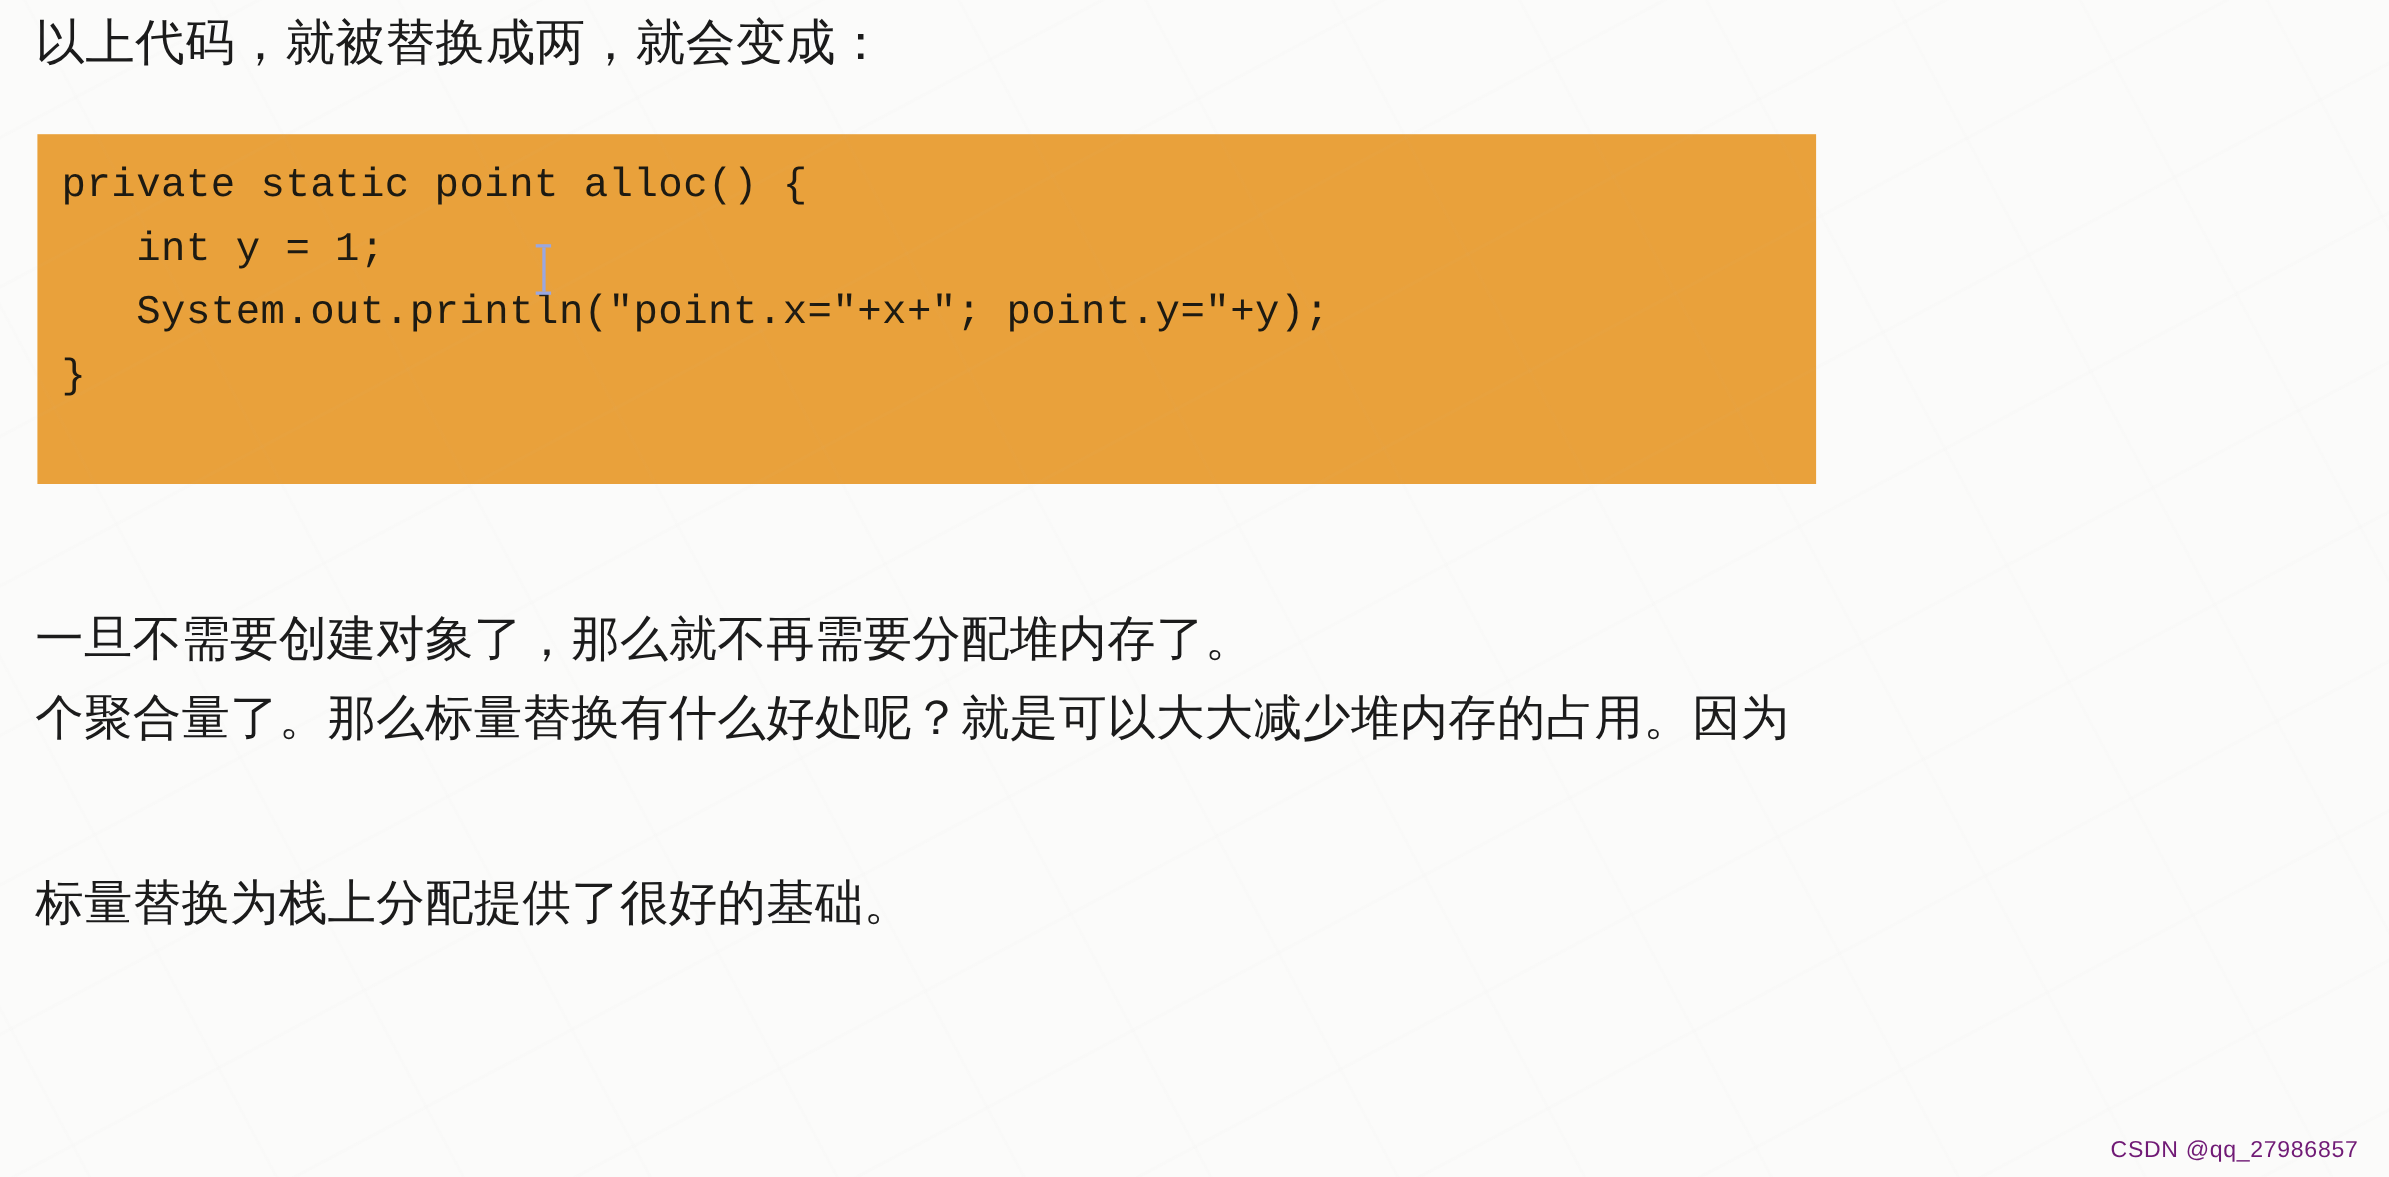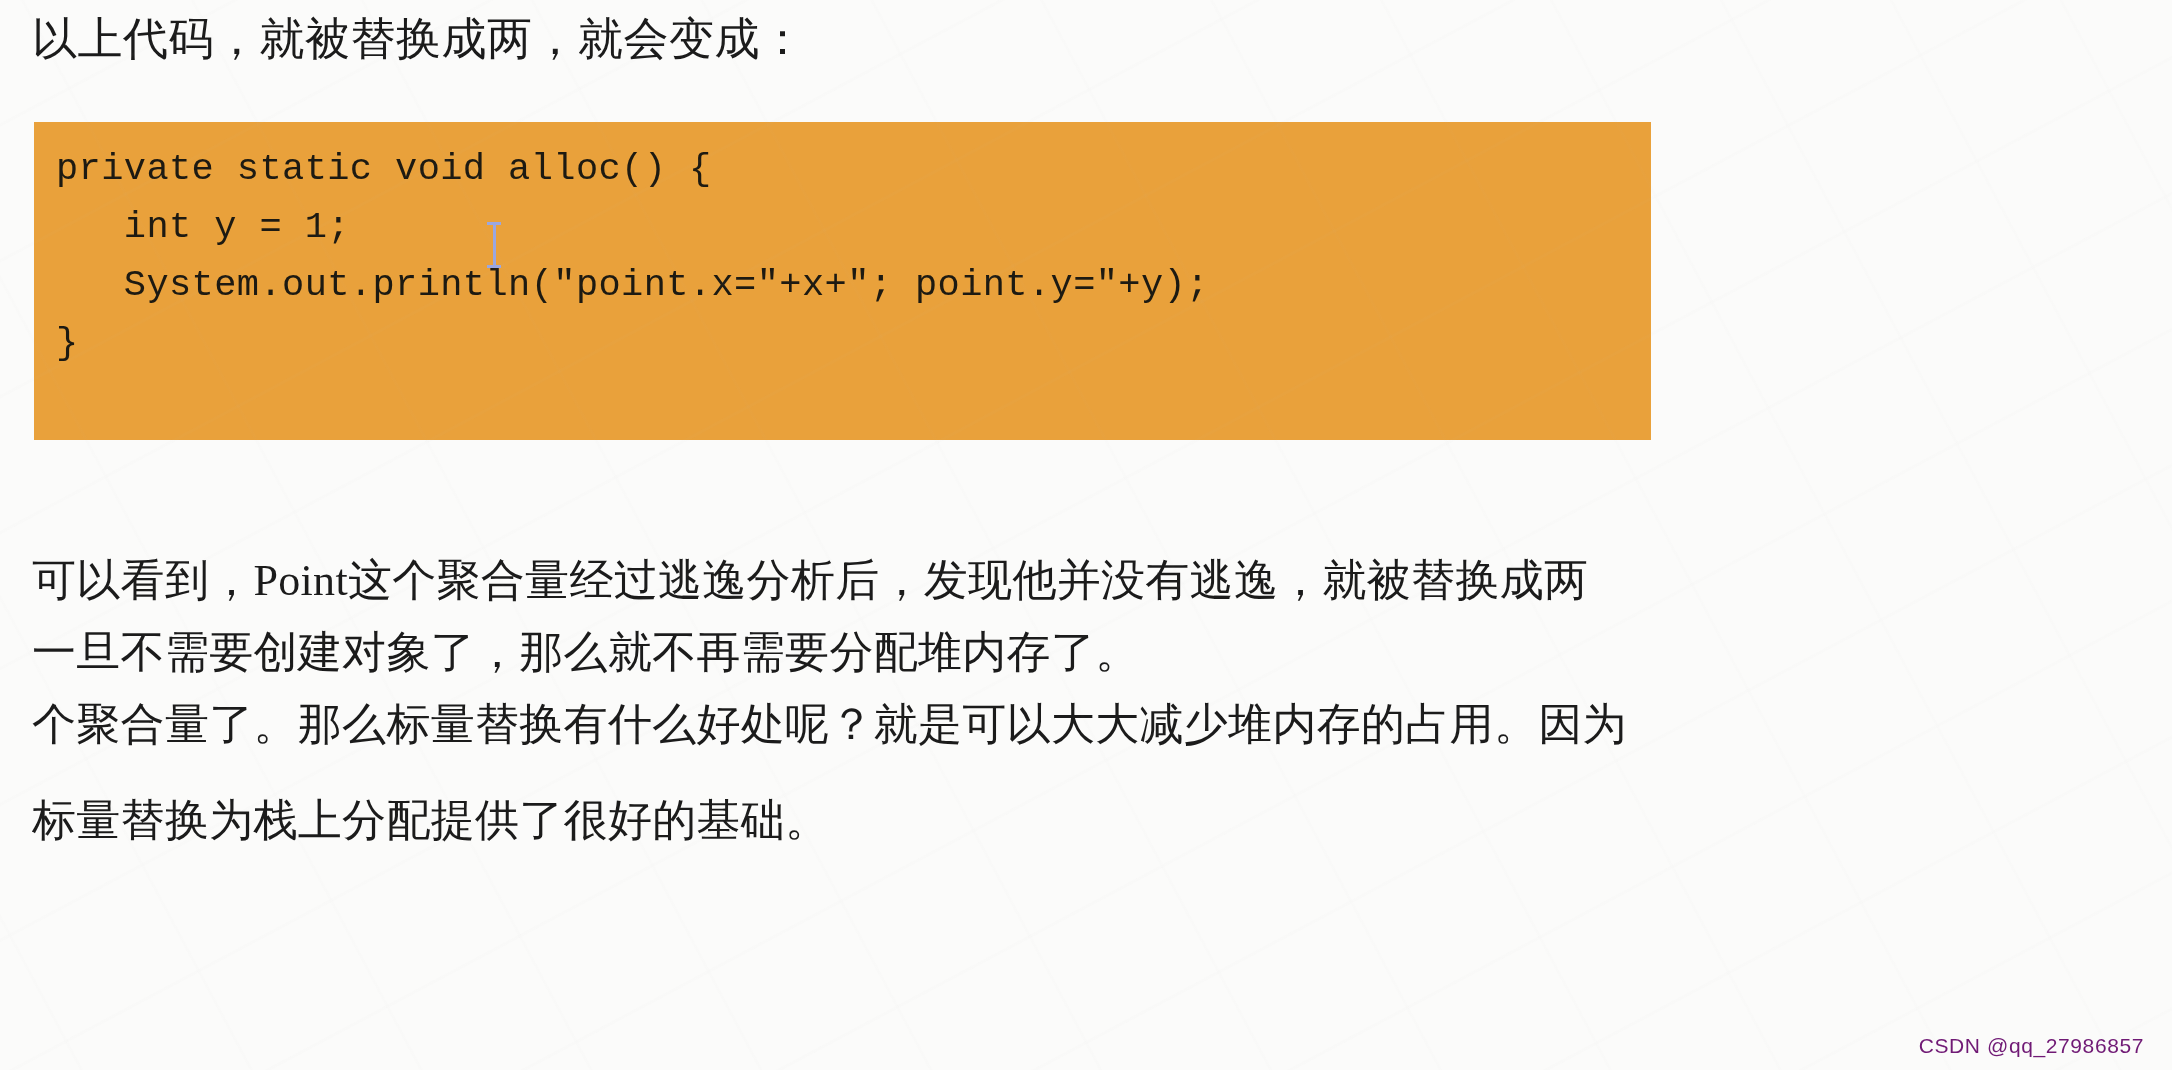--- a/index.html
+++ b/index.html
@@ -137,34 +137,33 @@
   }
 </style>
 </head>
 <body>
 
 <div class="page">
 
   <div class="intro-line">以上代码，就被替换成两，就会变成：</div>
 
   <div class="code-block">
-    <div class="code-line">private static void alloc() {</div>
+    <div class="code-line">private static point alloc() {</div>
     <div class="code-line">   int y = 1;</div>
     <div class="code-line">   System.out.println("point.x="+x+"; point.y="+y);</div>
     <div class="code-line">}</div>
   </div>
 
   <div class="text-cursor">
     <div class="cap top"></div>
     <div class="stem"></div>
     <div class="cap bottom"></div>
   </div>
 
   <div class="body-para para-one">
-    <span class="para-line">可以看到，Point这个聚合量经过逃逸分析后，发现他并没有逃逸，就被替换成两</span>
     <span class="para-line">一旦不需要创建对象了，那么就不再需要分配堆内存了。</span>
     <span class="para-line">个聚合量了。那么标量替换有什么好处呢？就是可以大大减少堆内存的占用。因为</span>
   </div>
 
   <div class="body-para para-two">
     <span class="para-line">标量替换为栈上分配提供了很好的基础。</span>
   </div>
 
 </div>
 

